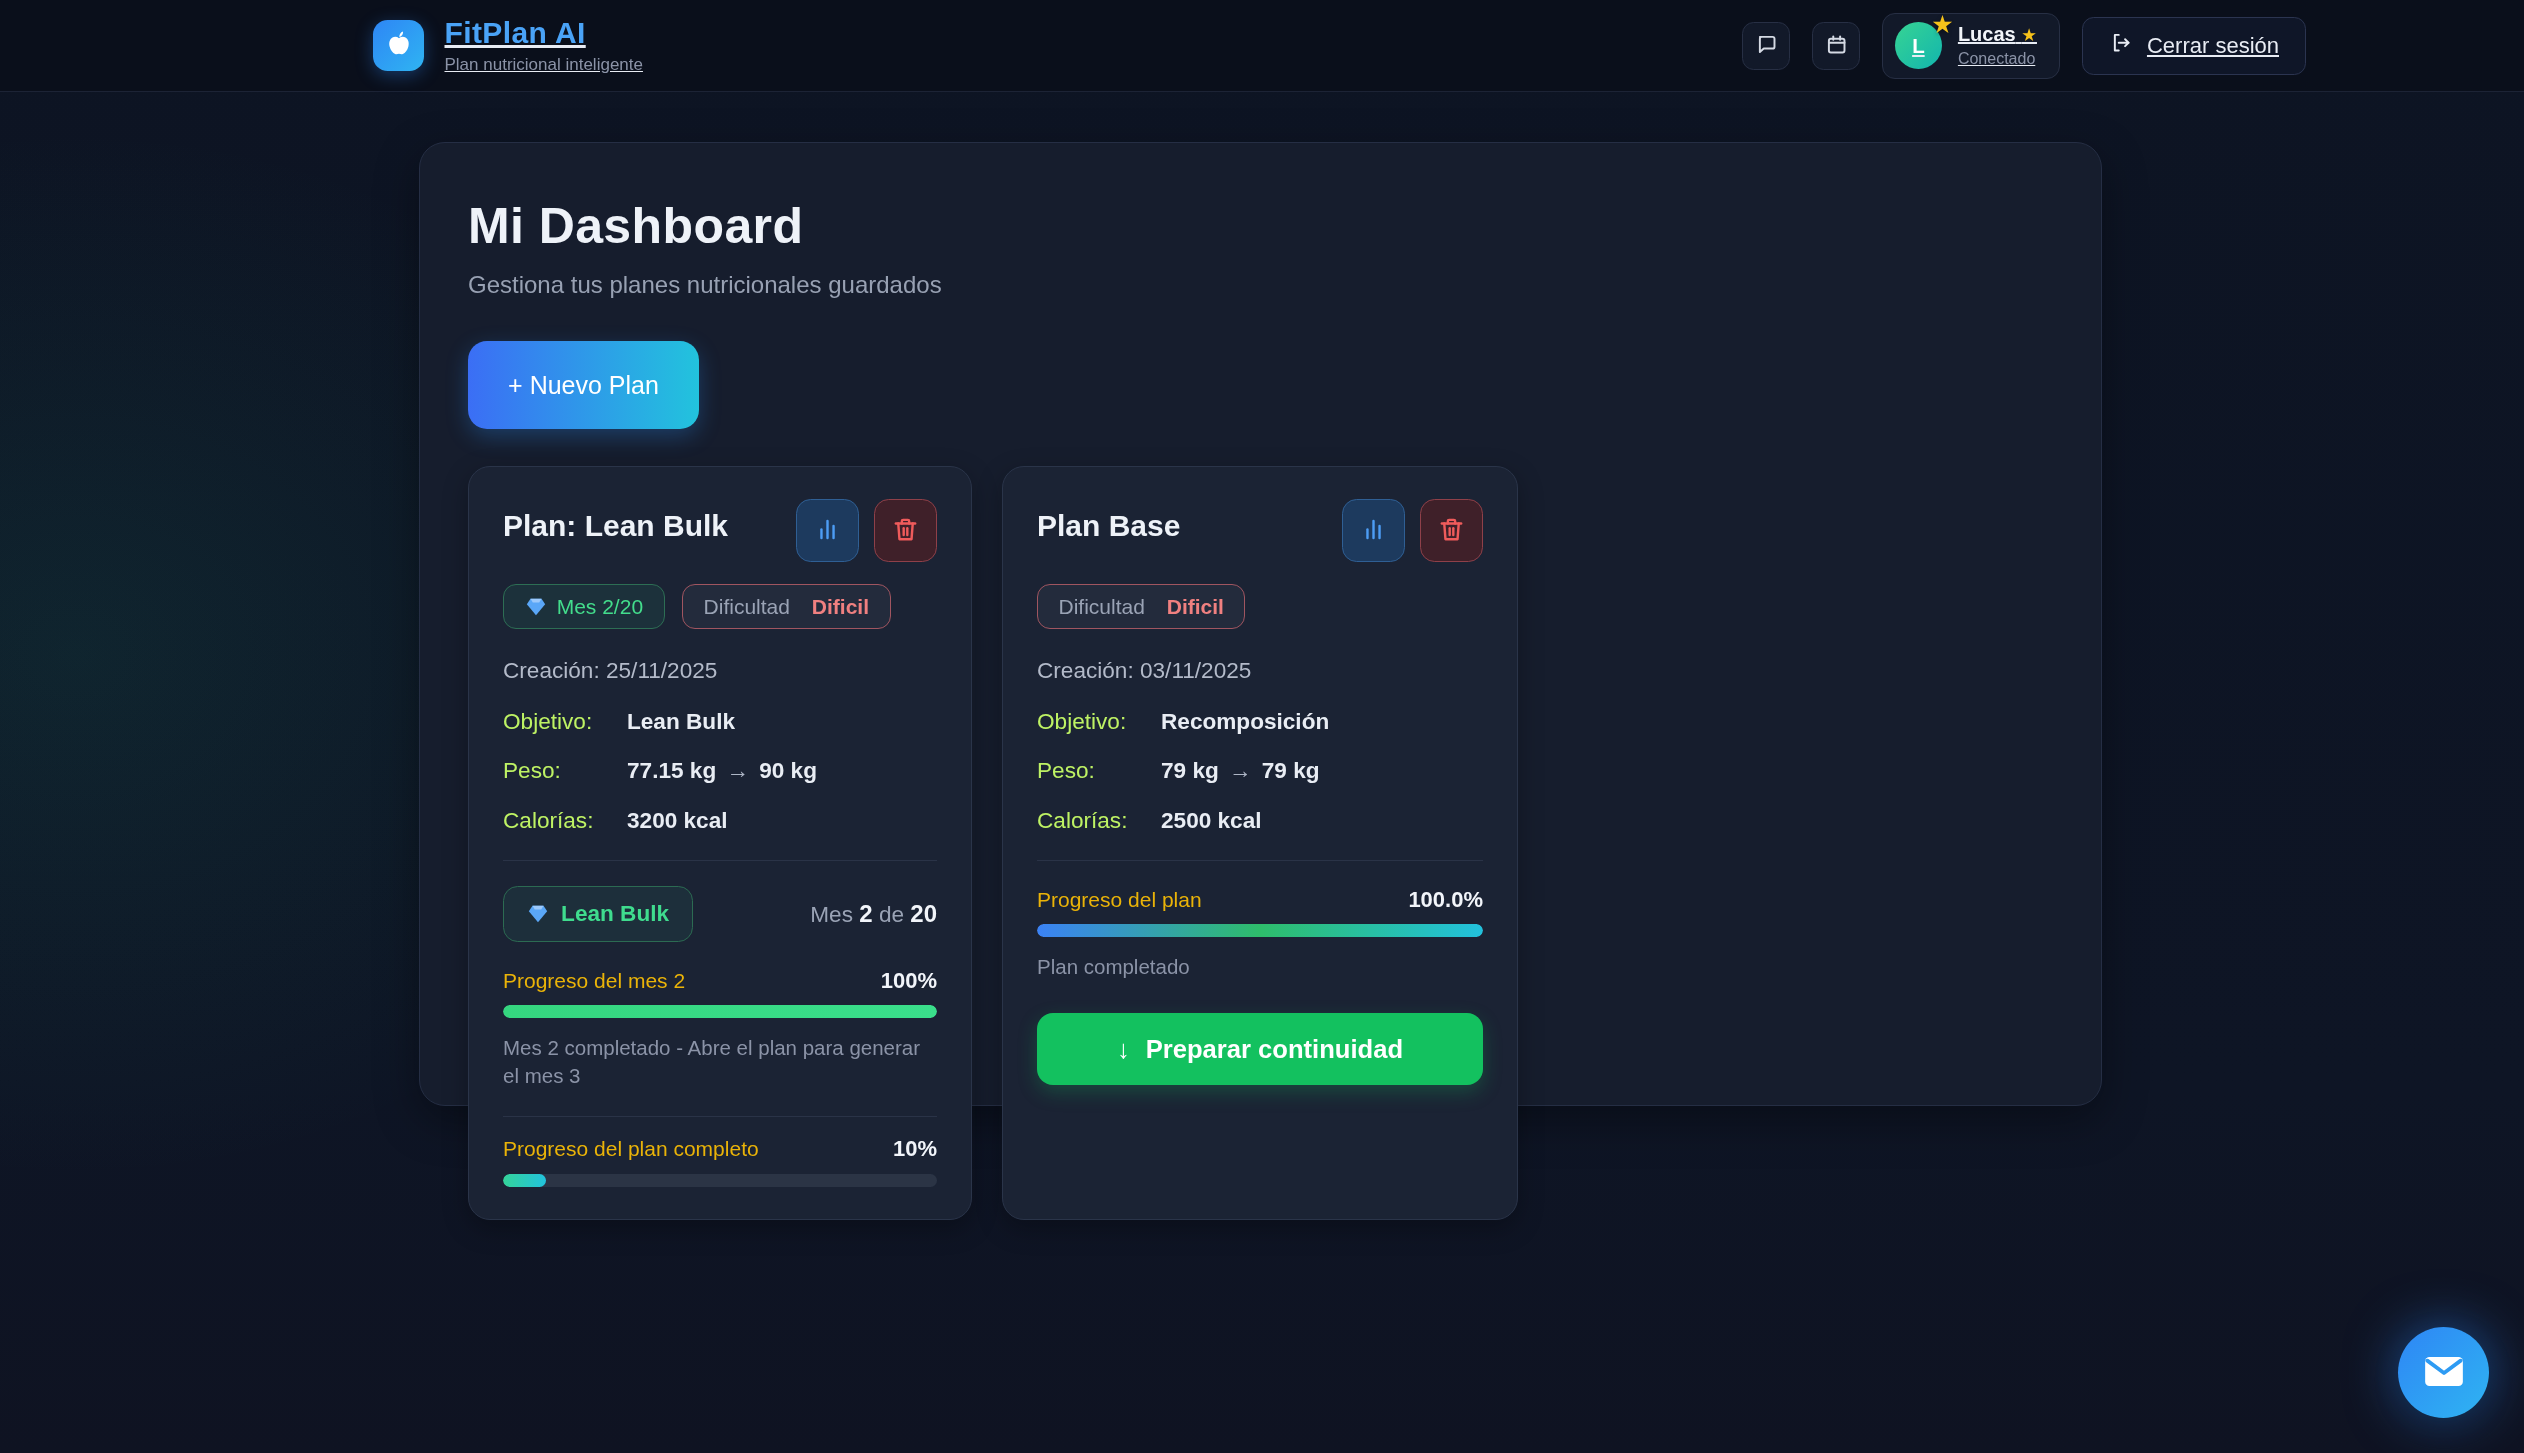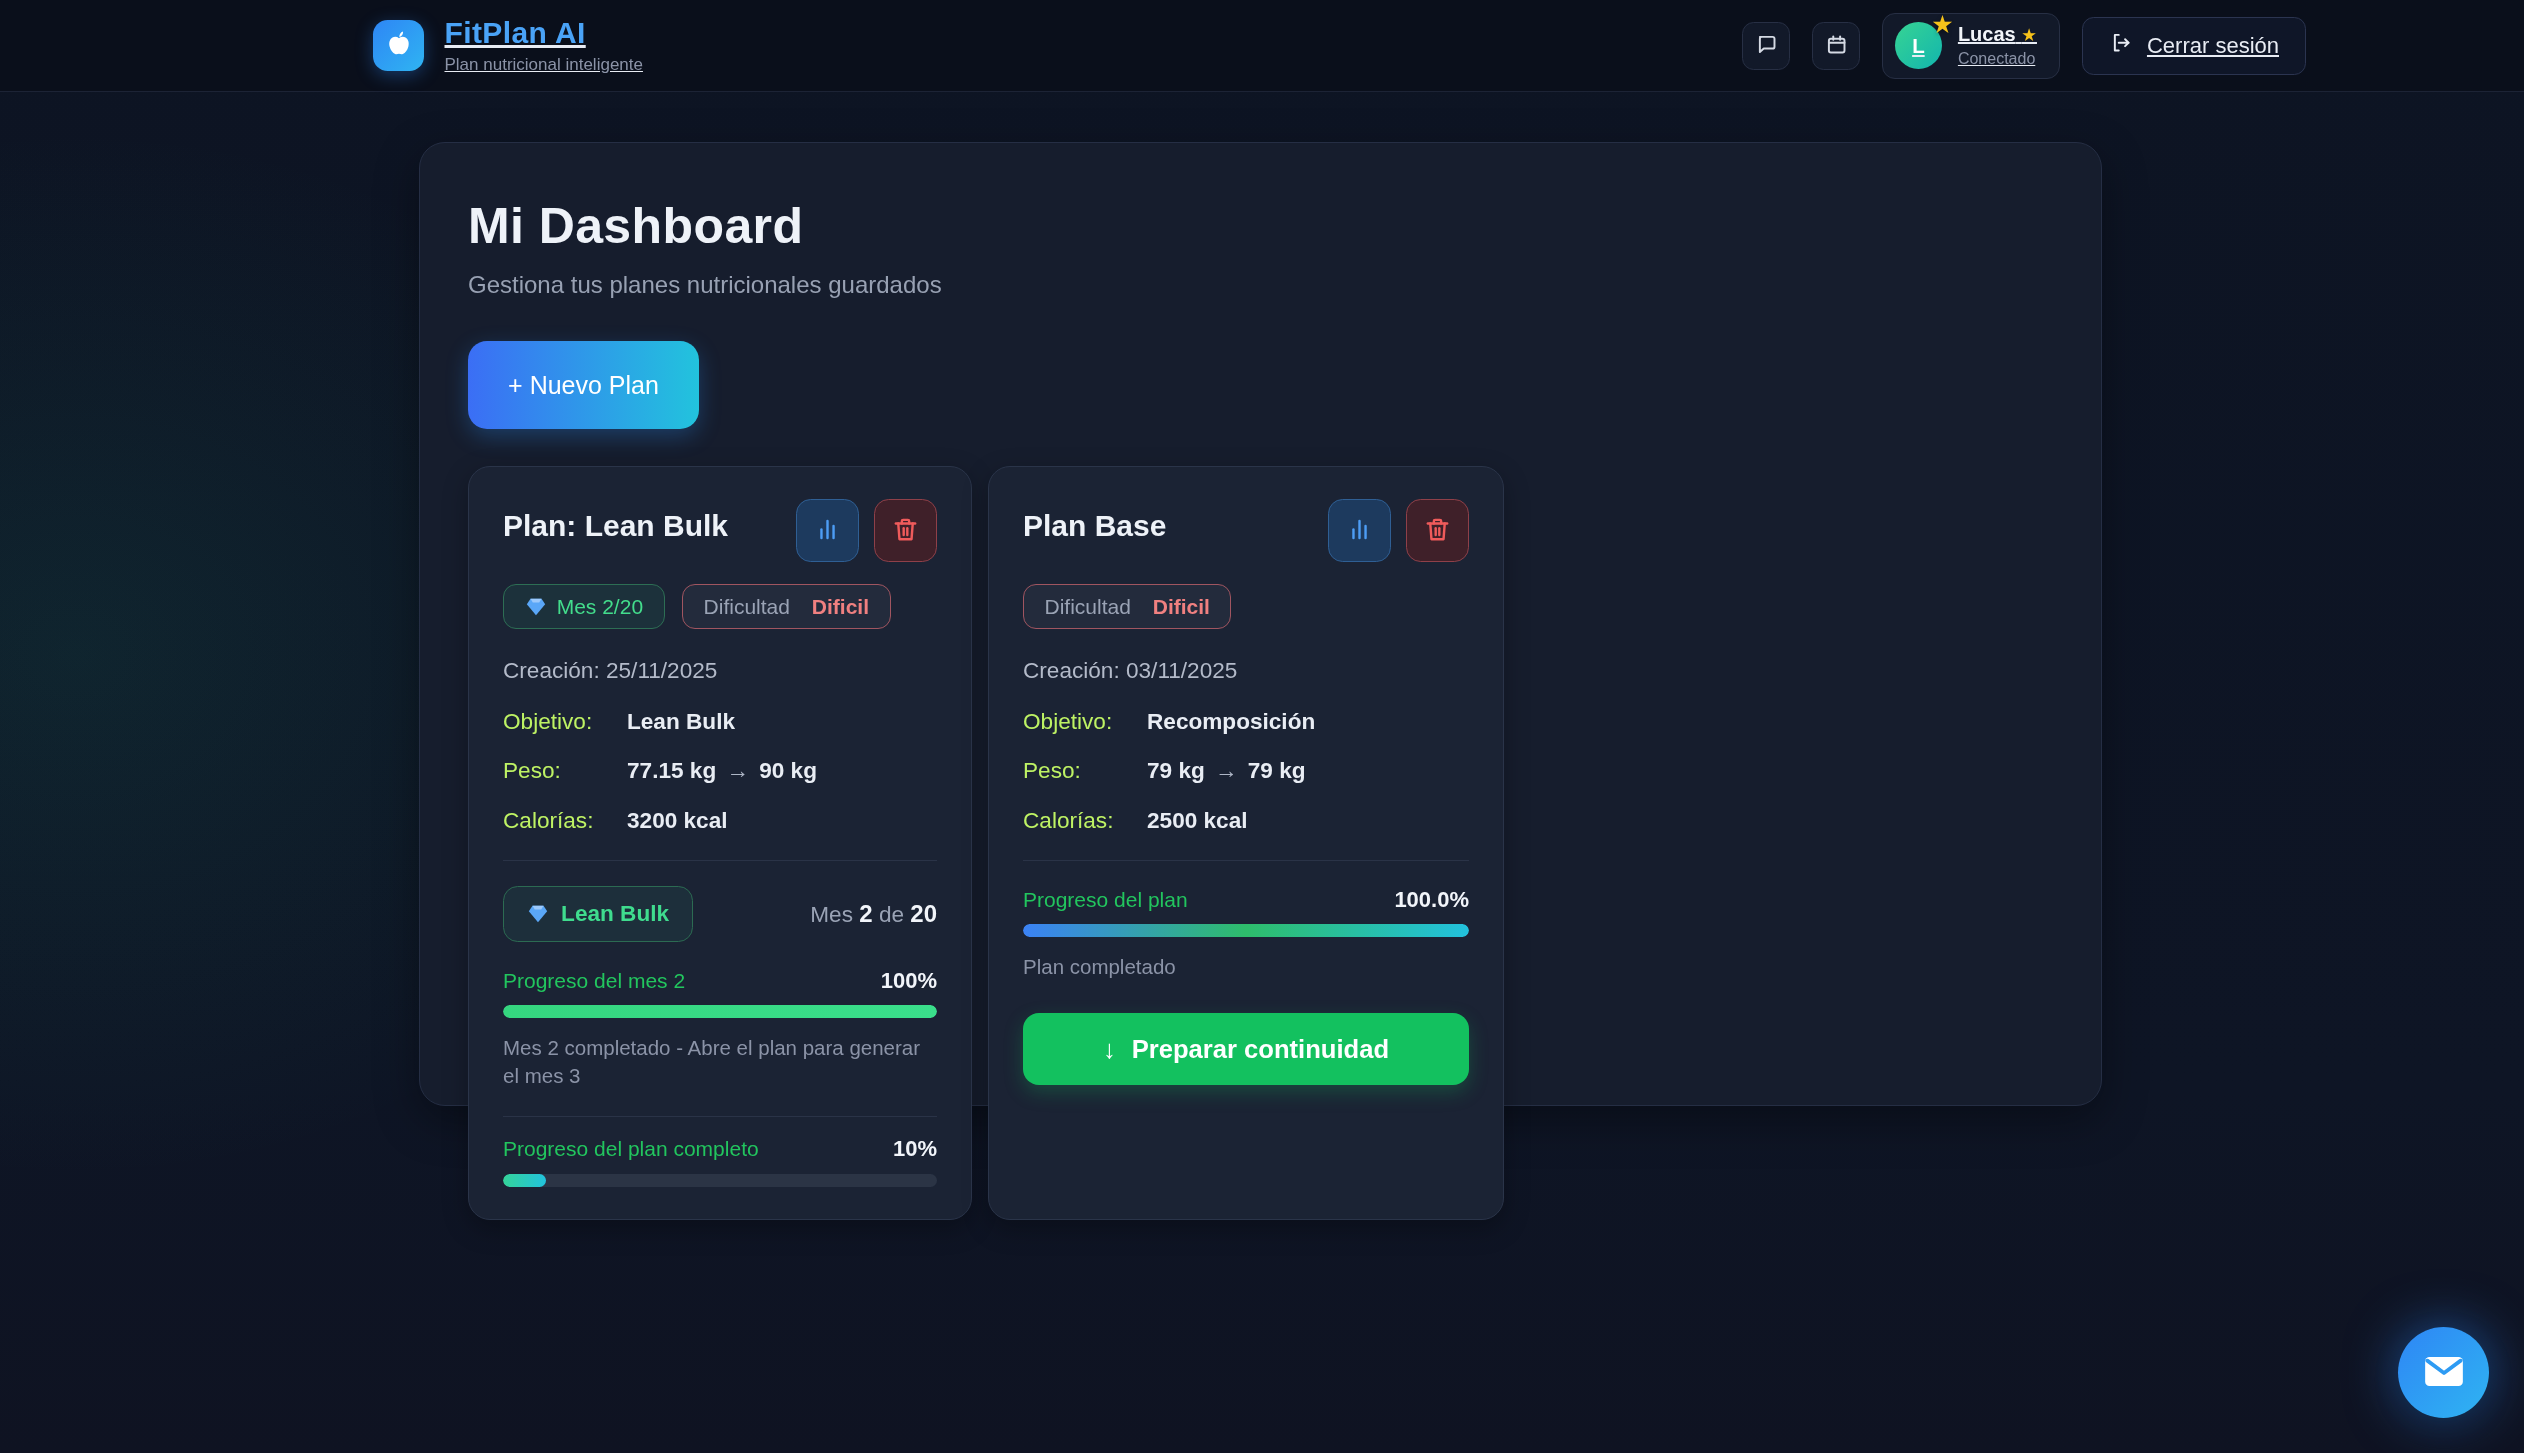--- a/index.html
+++ b/index.html
@@ -73,21 +73,21 @@
   .page-title { font-size:50px; font-weight:bold; color:#eef2f8; letter-spacing:0.4px; }
   .page-subtitle { font-size:24px; color:#98a1b3; margin-top:16px; }
   .new-plan-btn {
     margin-top:42px; width:231px; height:88px; border:none; border-radius:19px;
     background:linear-gradient(90deg,#3b6ef5 0%,#22c3dd 100%);
     color:#fff; font-size:25px; font-weight:normal; cursor:pointer;
     font-family:inherit; box-shadow:0 7.3px 22px rgba(42,140,240,.30);
   }
 
   
-  .cards { margin-top:37px; display:grid; grid-template-columns:504px 516px; gap:16px; }
+  .cards { margin-top:37px; display:grid; grid-template-columns:504px 516px; gap:30px; }
   .card {
     background:#1b2334; border:0.7px solid #2a3449; border-radius:22px;
     padding:32px 34px; display:flex; flex-direction:column;
     box-shadow:0 8.8px 26px rgba(0,0,0,.28);
   }
   .card-head { display:flex; align-items:flex-start; justify-content:space-between; }
   .card-title { font-size:30px; font-weight:bold; color:#eef2f8; margin-top:10.2px; }
   .card-actions { display:flex; gap:14.6px; }
   .sq-btn { width:63px; height:63px; border-radius:14.6px; display:flex; align-items:center; justify-content:center; cursor:pointer; }
   .sq-btn svg { width:29px; height:29px; }
@@ -118,21 +118,21 @@
   .goal-row { margin-top:25px; display:flex; align-items:center; justify-content:space-between; }
   .badge-goal {
     display:inline-flex; align-items:center; gap:11.7px; height:56px; padding:0 23.4px;
     border-radius:14.6px; background:rgba(52,211,153,.07); border:1.5px solid #2c6b52;
     color:#3fdc8e; font-size:22.6px; font-weight:bold;
   }
   .month-indicator { font-size:22.6px; color:#9aa3b5; }
   .month-indicator b { color:#f2f5fa; font-size:24px; }
 
   .progress-label-row { display:flex; justify-content:space-between; align-items:baseline; }
-  .progress-label { font-size:21px; color:#22c55e; }
+  .progress-label { font-size:21px; color:#eab308; }
   .progress-pct { font-size:22px; font-weight:bold; color:#f2f5fa; }
   .track { margin-top:11.7px; height:13px; border-radius:7.3px; background:#2b3445; overflow:hidden; }
   .fill { height:100%; border-radius:7.3px; }
   .fill-green { background:linear-gradient(90deg,#35d67f,#3adf8b); }
   .fill-mini { background:linear-gradient(90deg,#34d399,#22c3dd); }
   .fill-rainbow { background:linear-gradient(90deg,#3b82f6 0%,#2ebd6b 50%,#22c1dd 100%); }
 
   .note { margin-top:16px; font-size:20.5px; line-height:1.35; color:#8b93a7; }
 
   .mt26 { margin-top:19px; }

